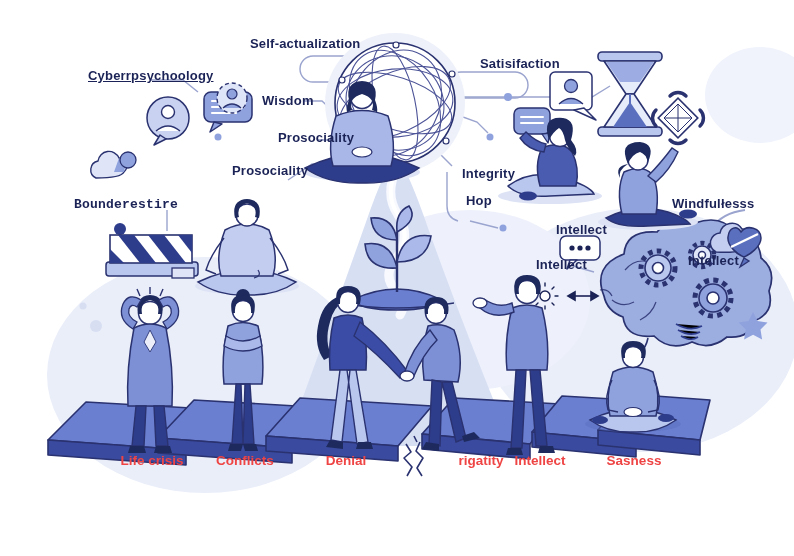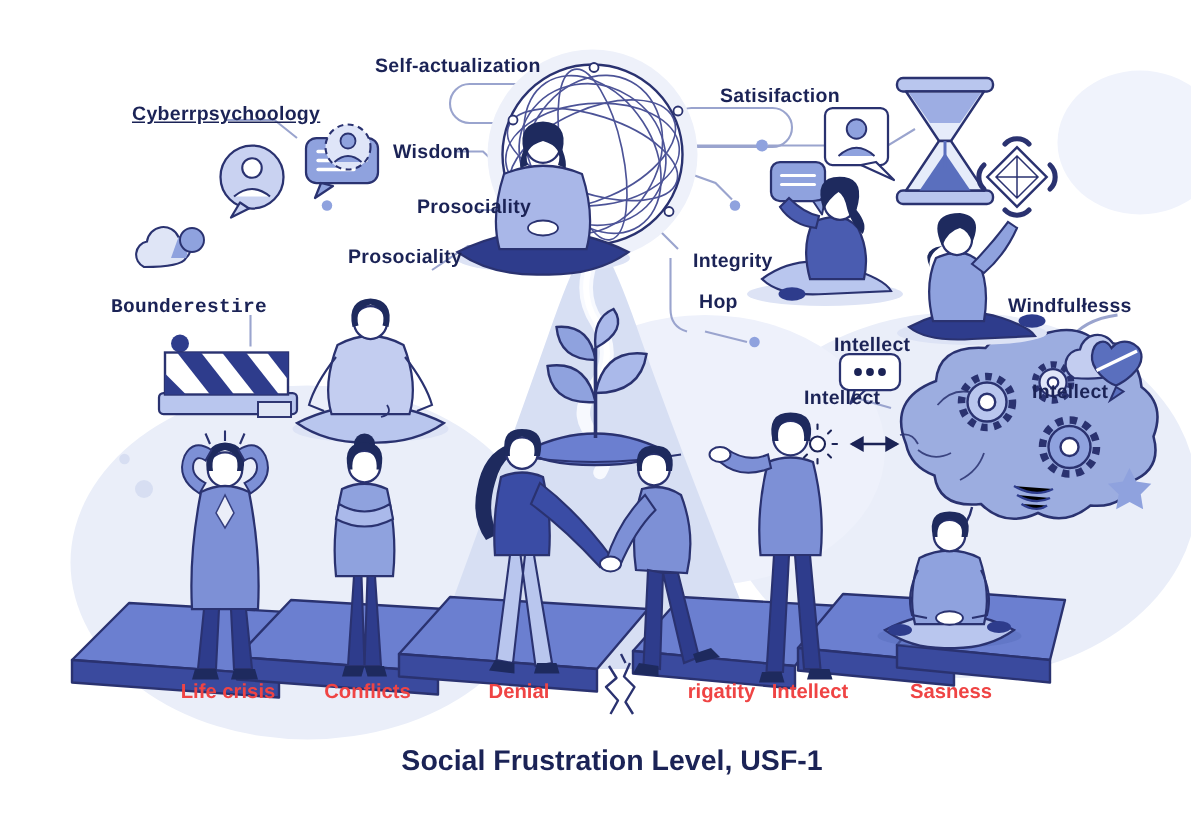--- a/index.html
+++ b/index.html
@@ -378,14 +378,13 @@
   <div class="lbl" style="left:672px;top:196px;">Windfulłesss</div>
   <div class="lbl" style="left:688px;top:253px;">Intellect</div>
 
   <div class="plat" style="left:152px;">Life crisis</div>
   <div class="plat" style="left:245px;">Conflicts</div>
   <div class="plat" style="left:346px;">Denial</div>
   <div class="plat" style="left:457px;margin-left:24px;">rigatity</div>
   <div class="plat" style="left:540px;">Intellect</div>
   <div class="plat" style="left:634px;">Sasness</div>
 
-  <div id="title">Social Frustration Level, USF-1</div>
 </div>
 
 </body></html>

